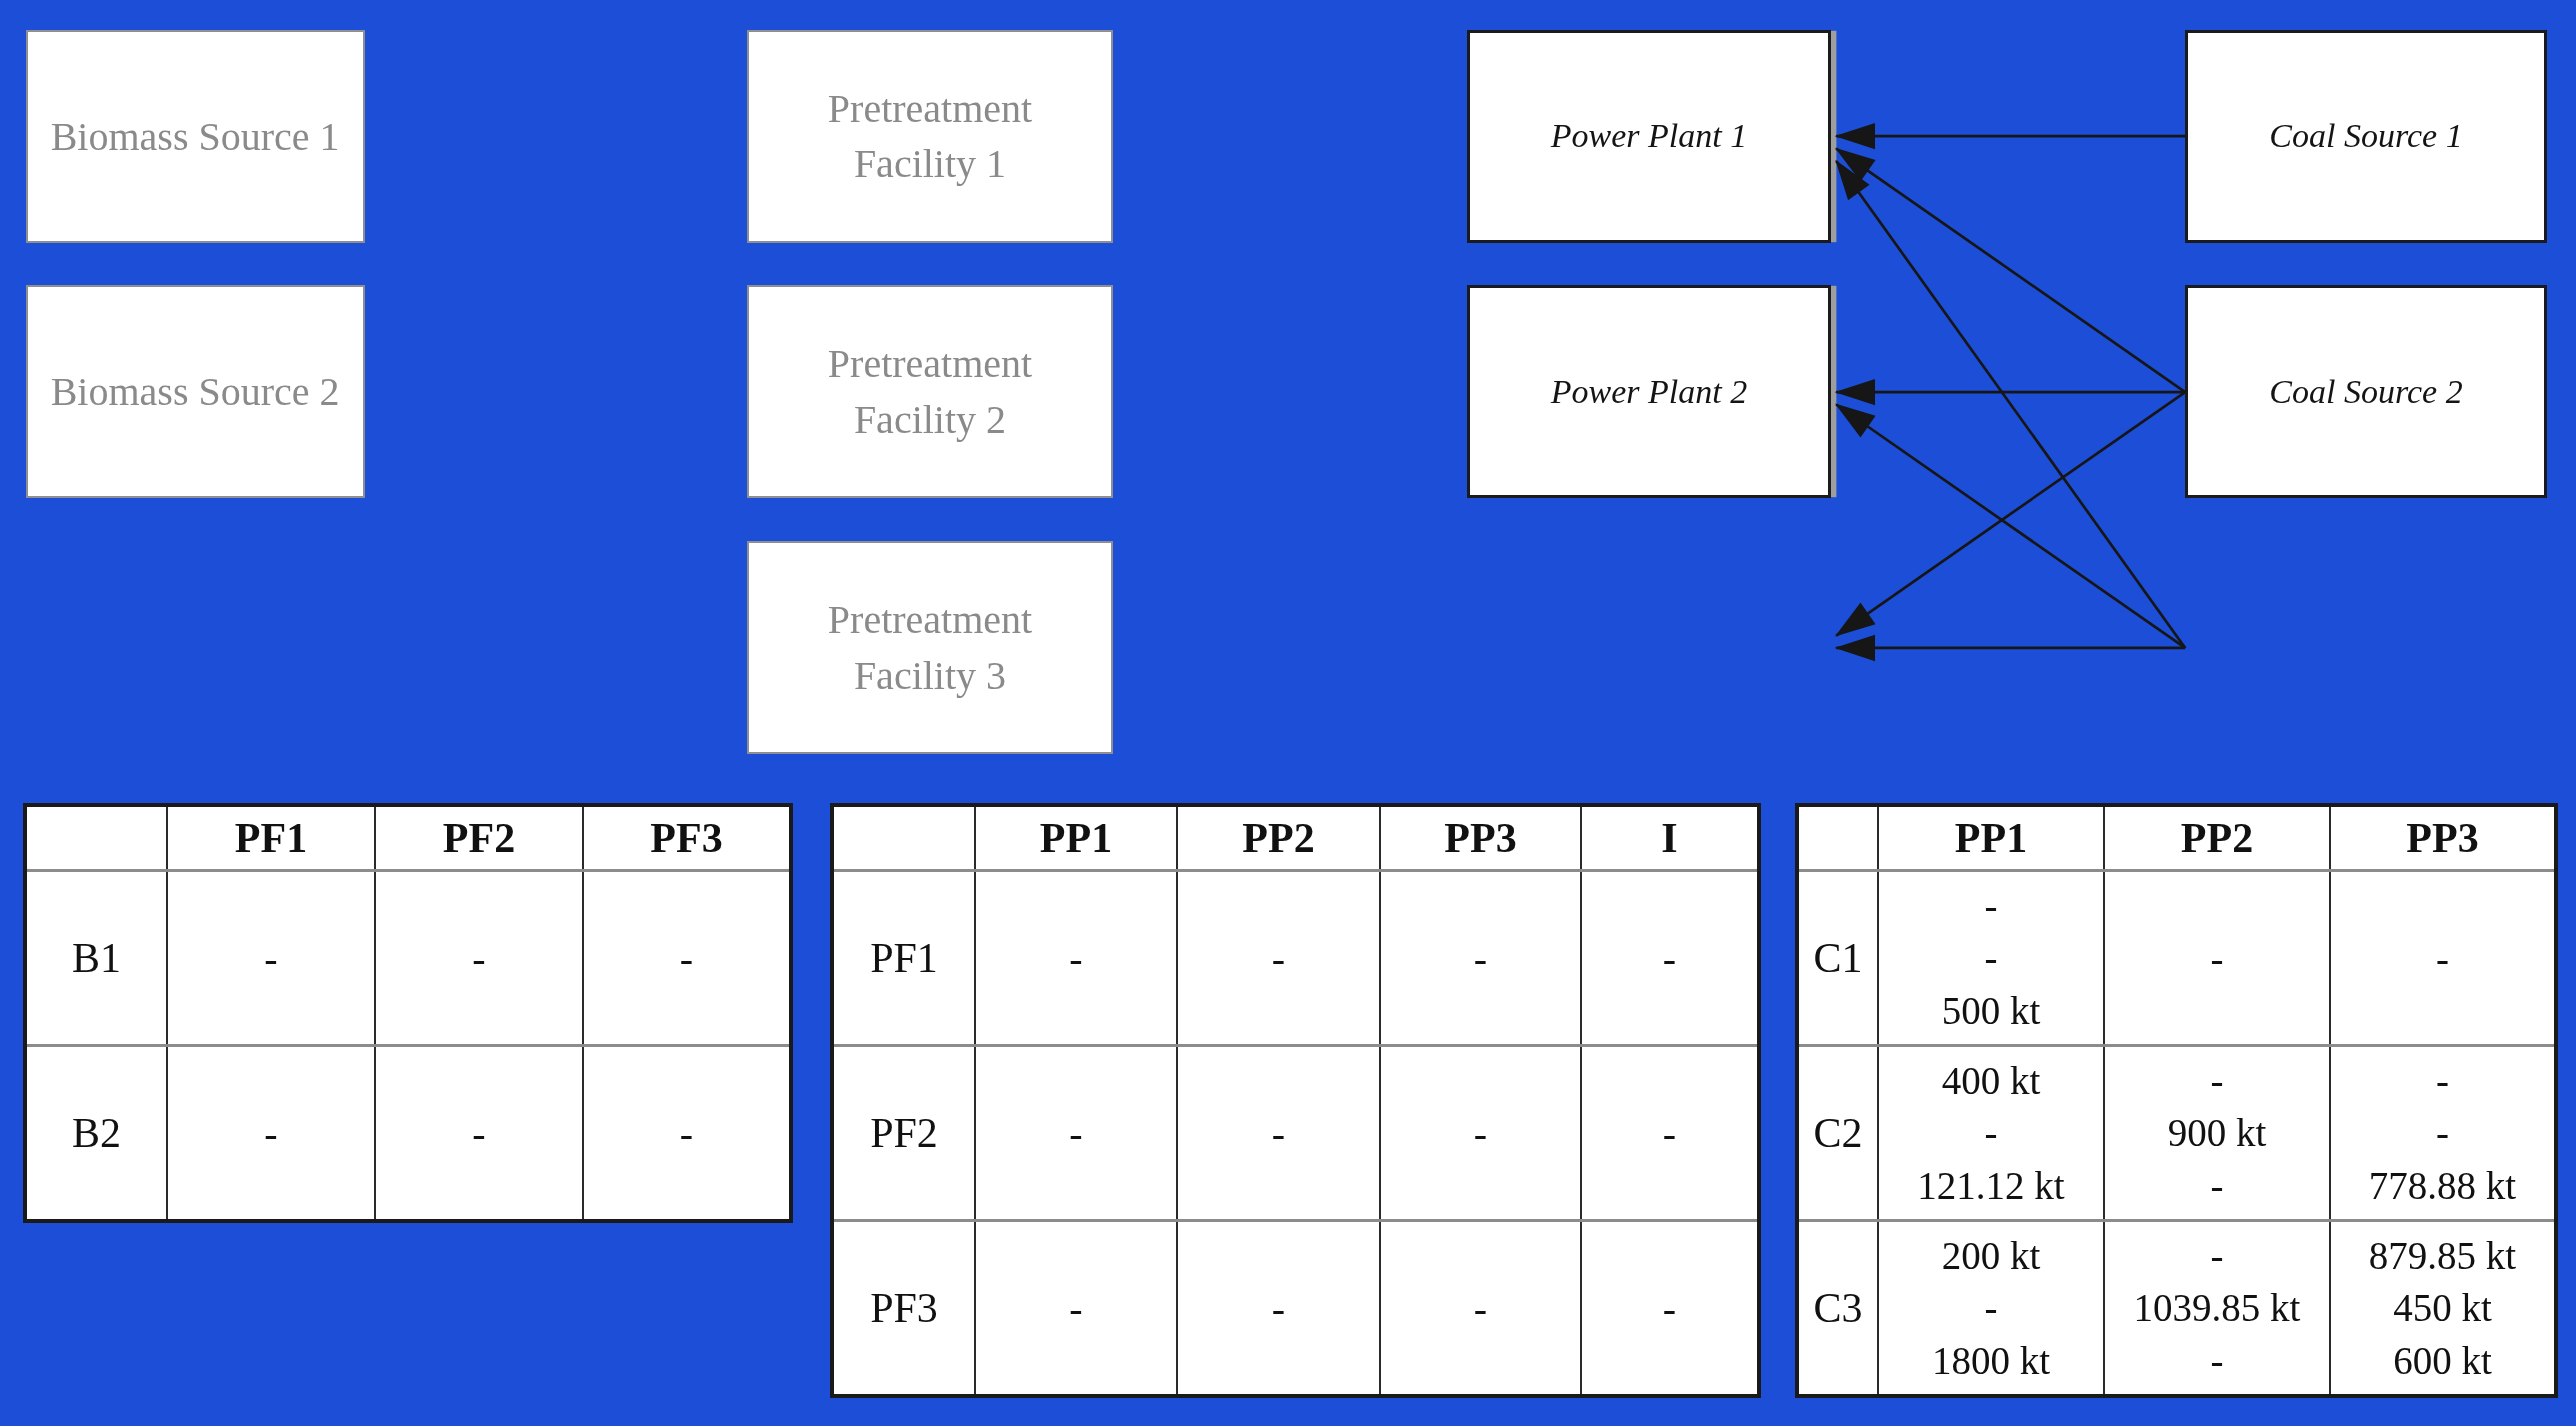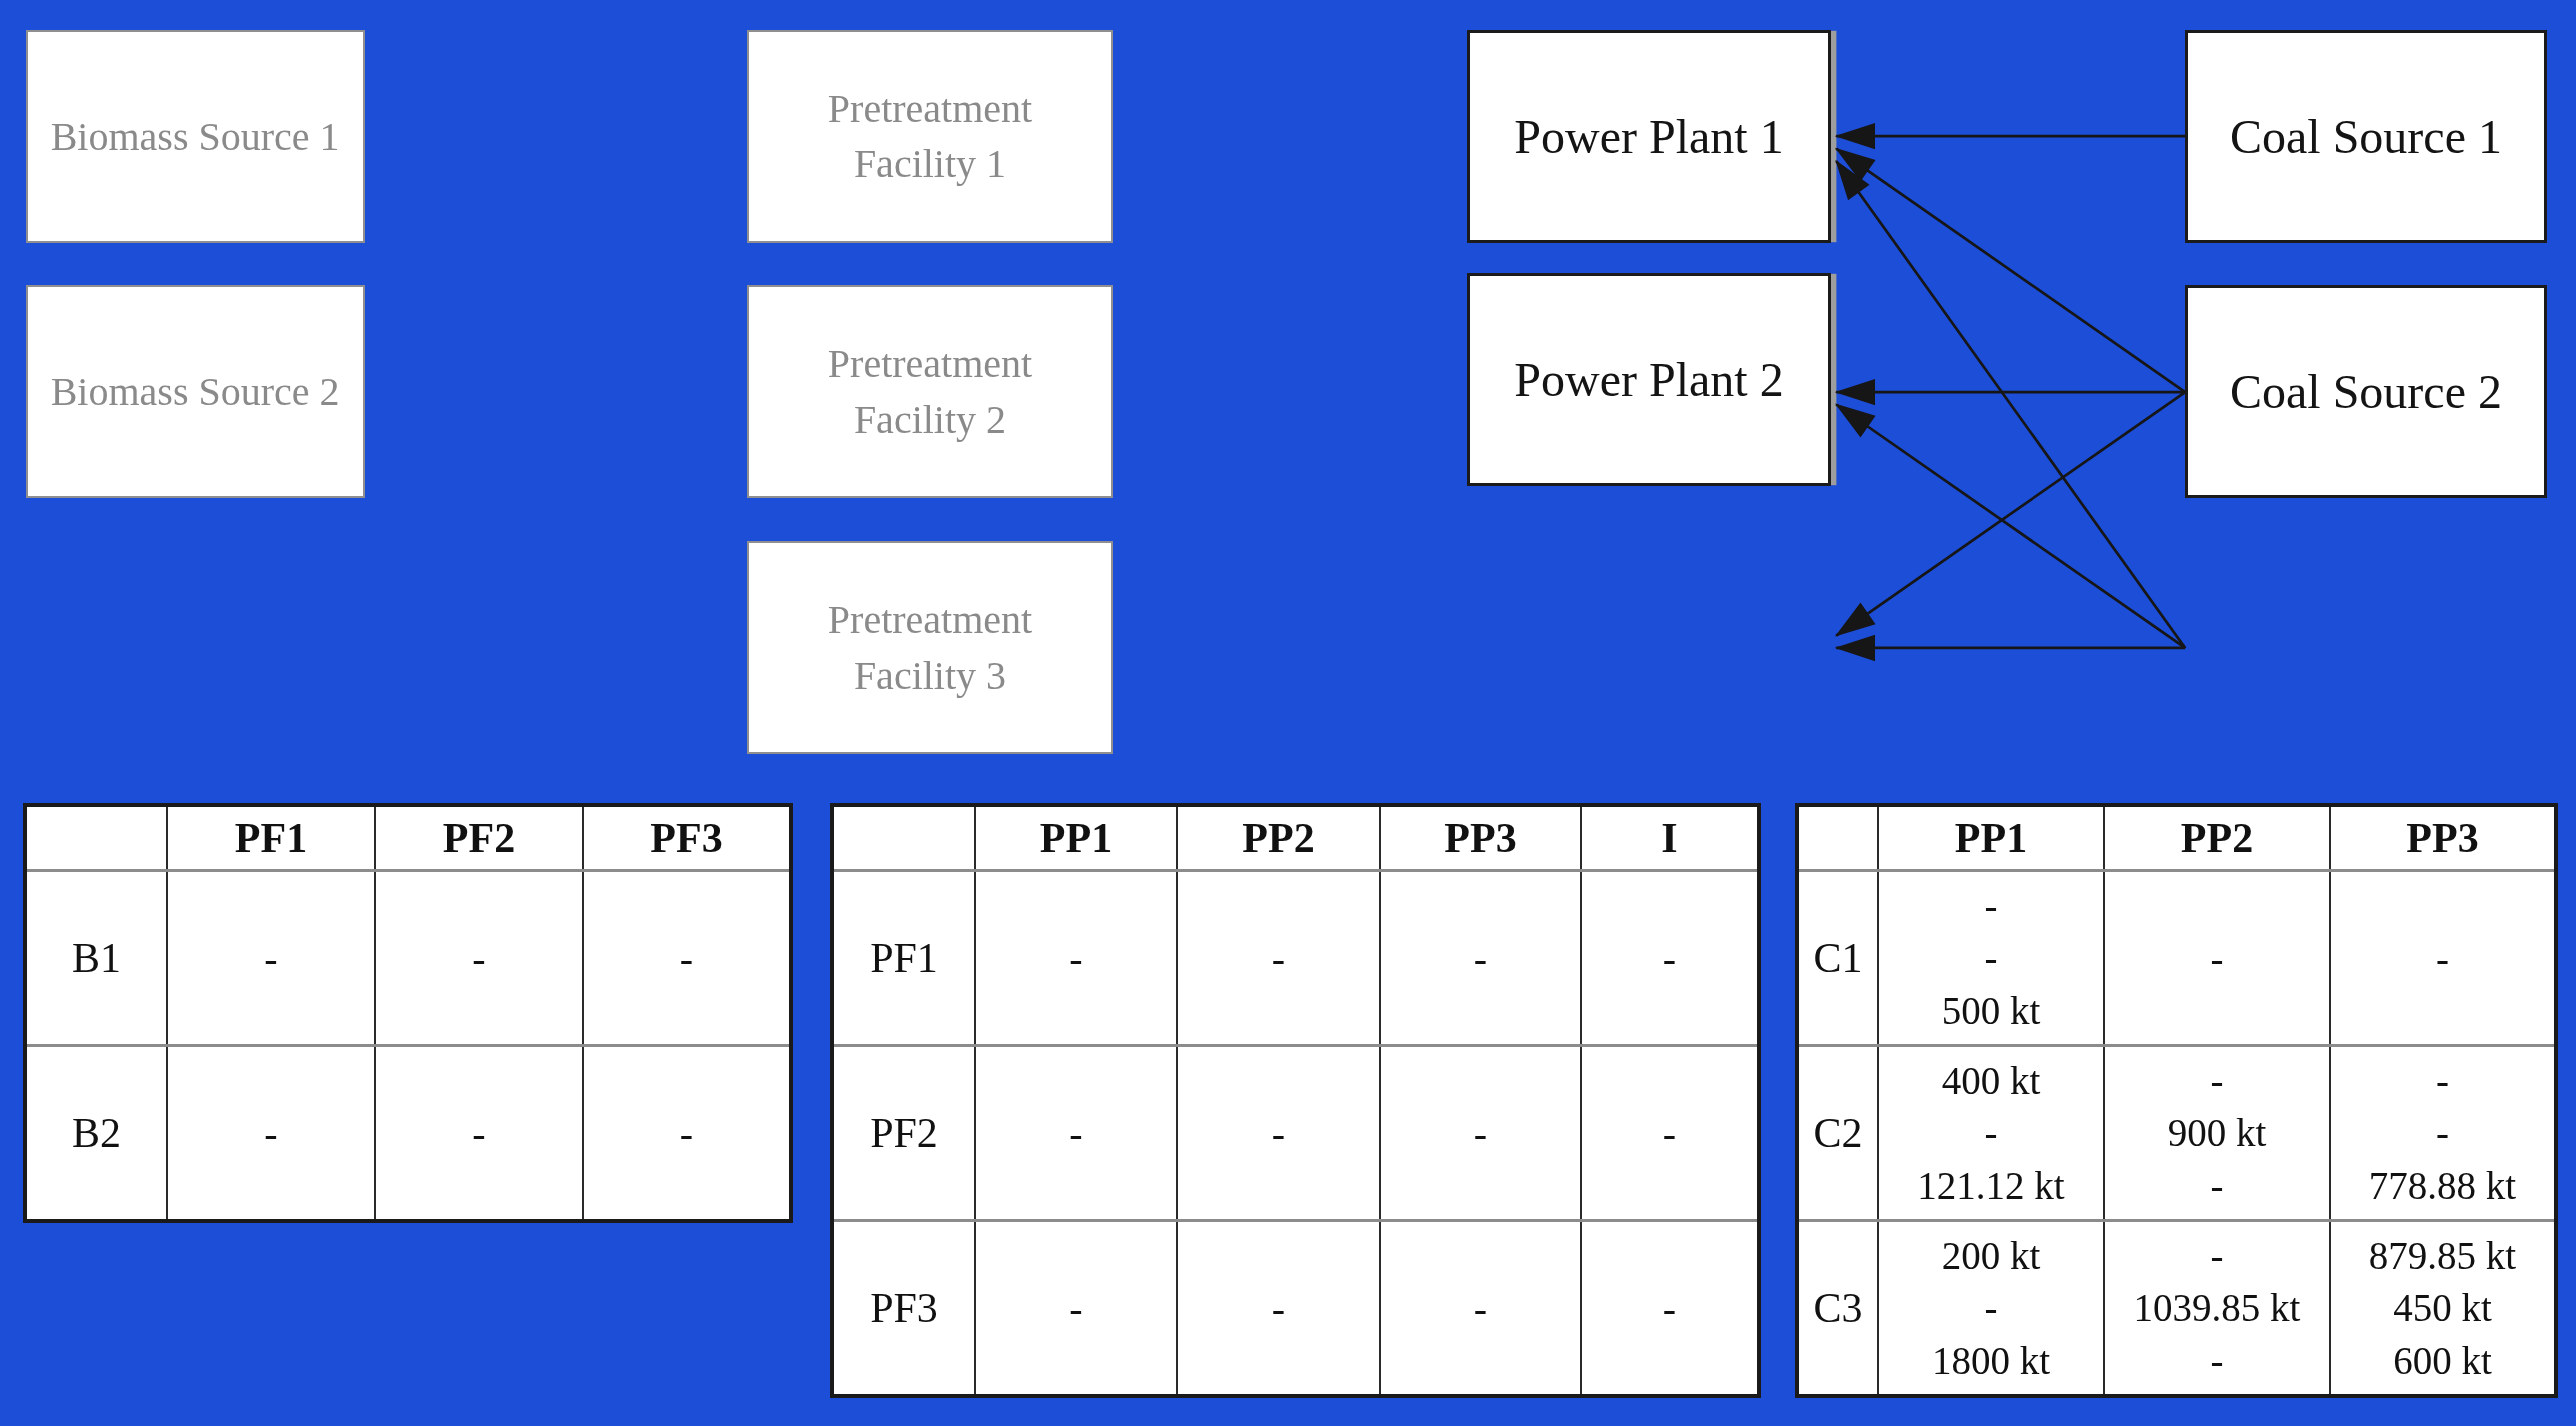--- a/index.html
+++ b/index.html
@@ -18,21 +18,22 @@
     text-align:center;background:#ffffff;
   }
   .box.muted{
     border:2.3px solid #8f8f8f;
     color:#8a8a8a;
     font-size:40px;
   }
   .box.dark{
     border:3.1px solid #1b1b1b;
     color:#141414;
-    font-size:48px;
+    font-size:34px;
+    font-style:italic;
   }
   .box.shadow-right{
     box-shadow:6.2px 0 0 -0.8px #9e9e9e;
   }
   .two-line{line-height:1.38;}
   
   .arrows{
     position:absolute;left:0;top:0;
     pointer-events:none;
   }
@@ -92,21 +93,21 @@
   <div class="box muted" style="left:747px;top:541px;width:366px;height:213px">
     <div class="two-line">
       <div>Pretreatment</div>
       <div>Facility 3</div>
     </div>
   </div>
 
   <div class="box dark shadow-right" style="left:1467px;top:29.5px;width:364px;height:213px">
     <span>Power Plant 1</span>
   </div>
-  <div class="box dark shadow-right" style="left:1467px;top:273px;width:364px;height:213px">
+  <div class="box dark shadow-right" style="left:1467px;top:285px;width:364px;height:213px">
     <span>Power Plant 2</span>
   </div>
 
   <div class="box dark" style="left:2185px;top:29.5px;width:362px;height:213px">
     <span>Coal Source 1</span>
   </div>
   <div class="box dark" style="left:2185px;top:285px;width:362px;height:213px">
     <span>Coal Source 2</span>
   </div>
 

